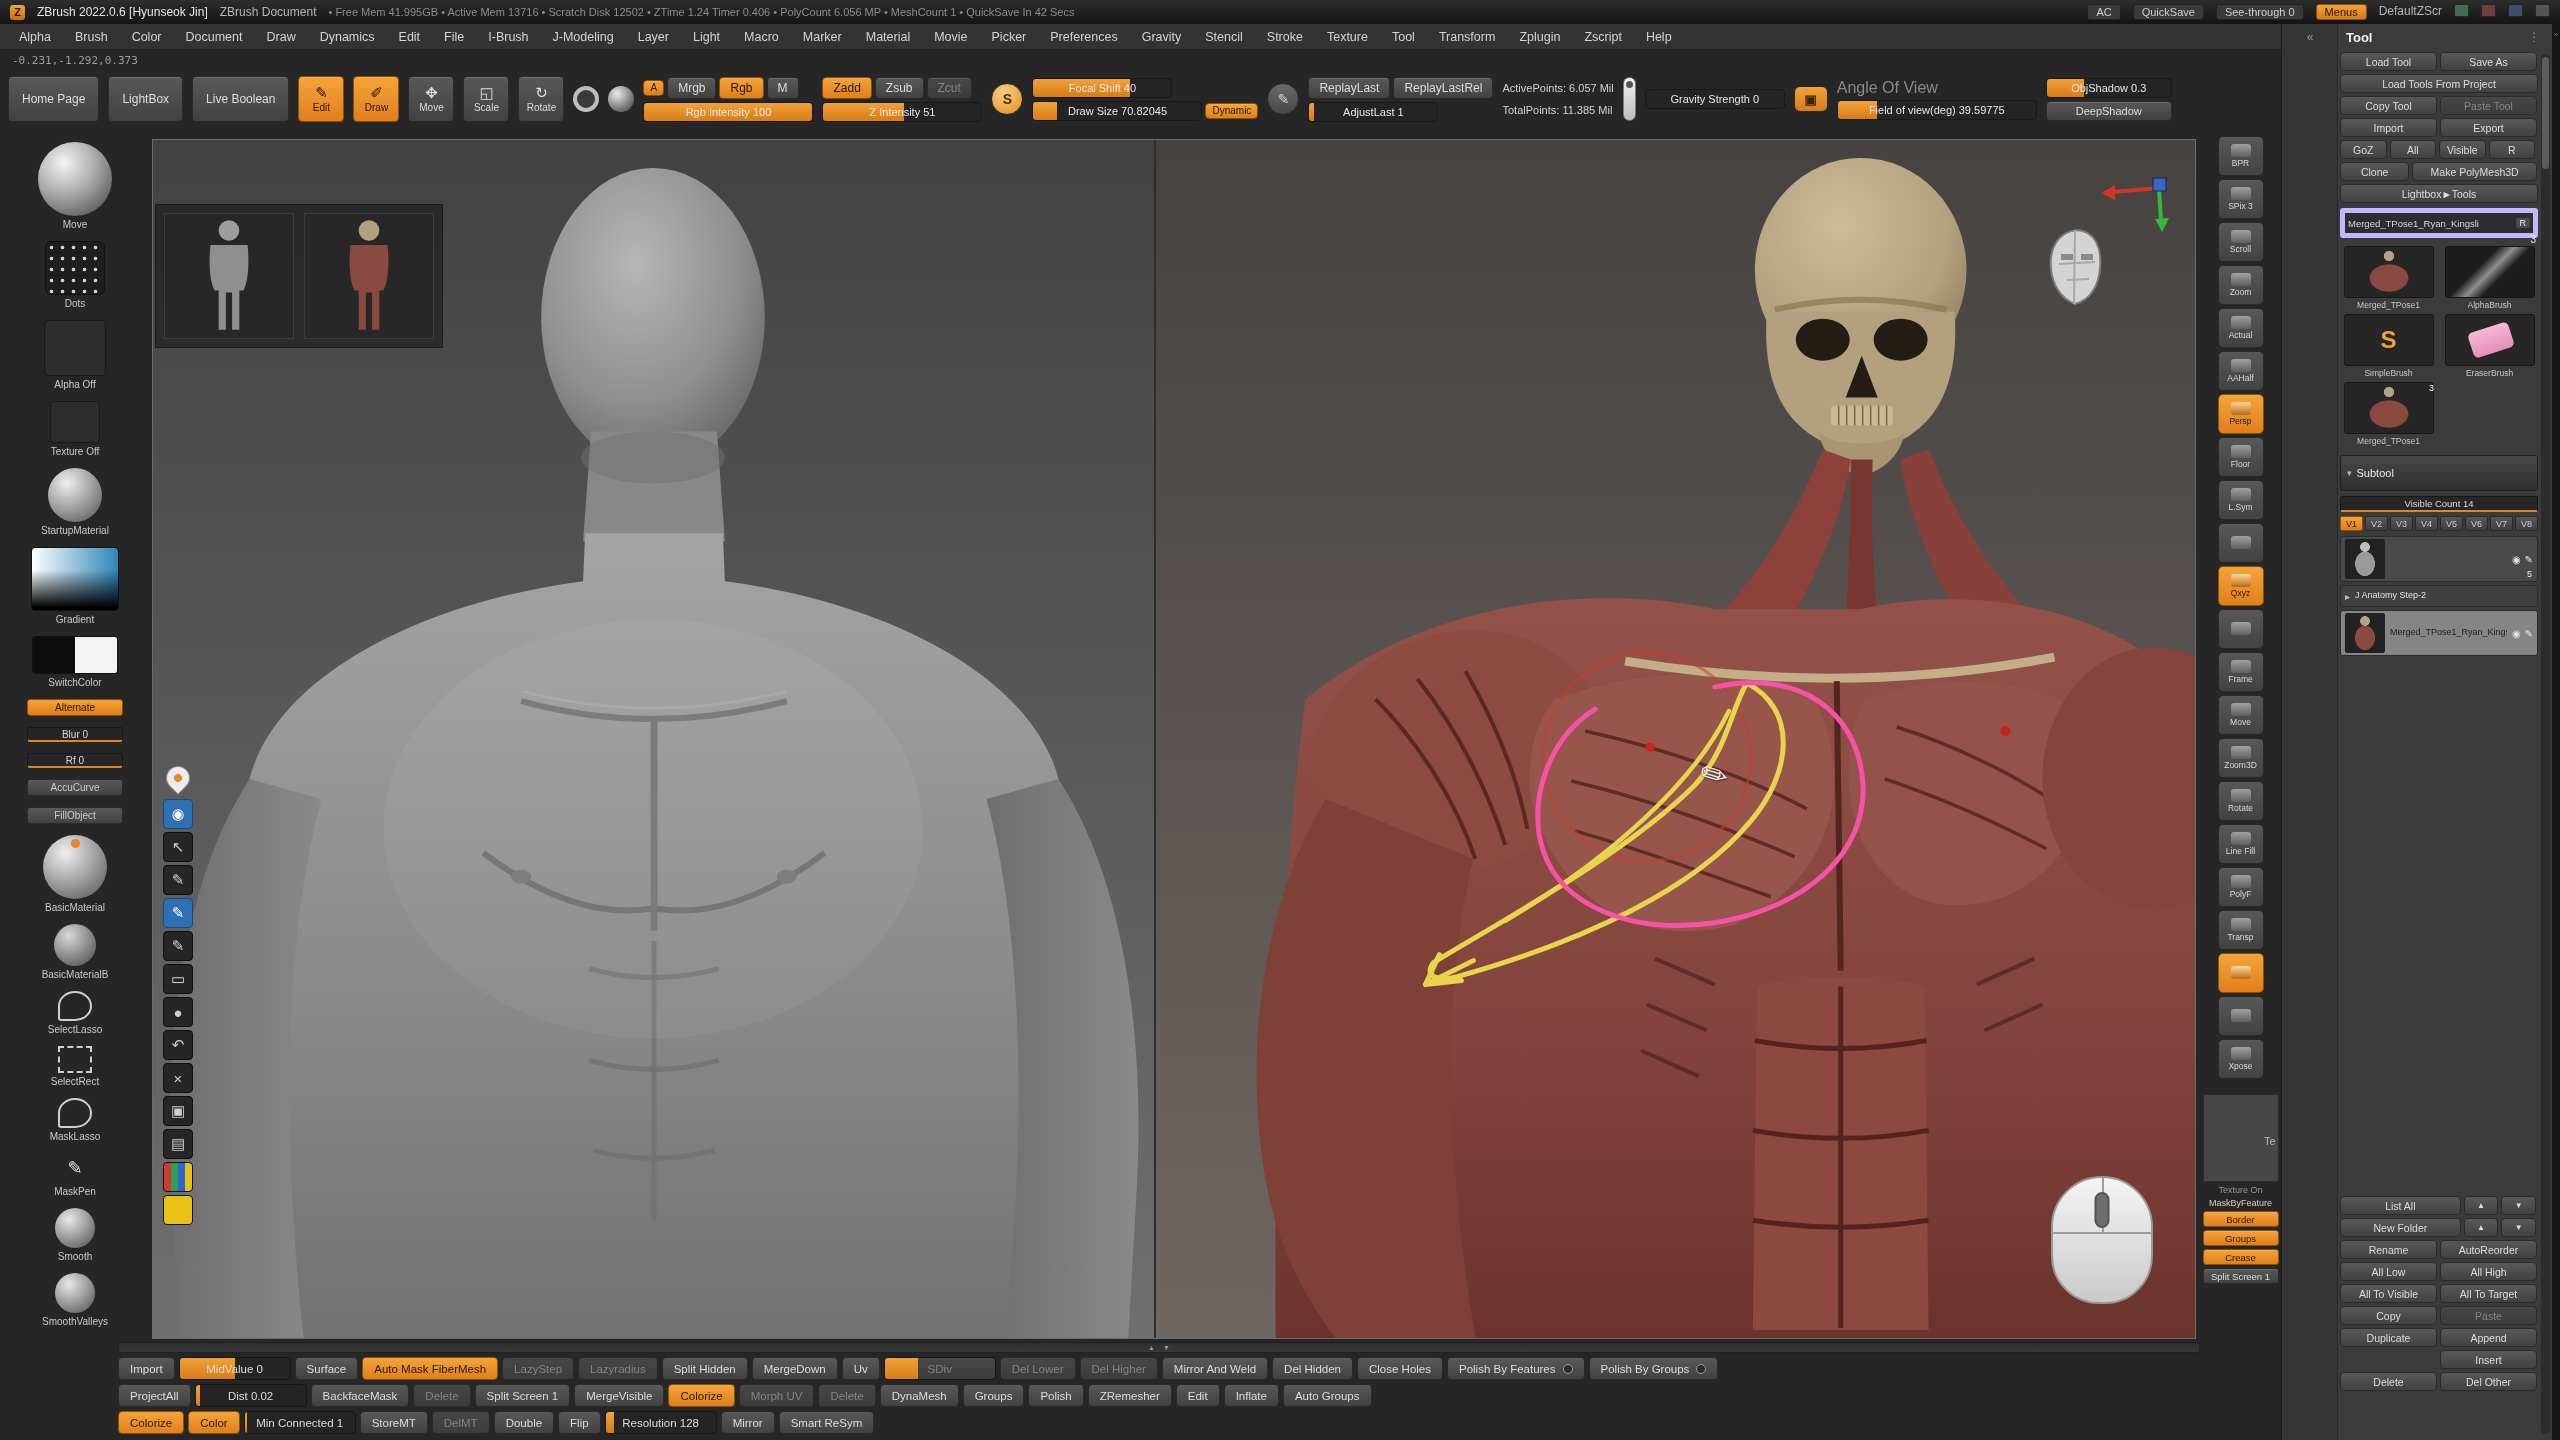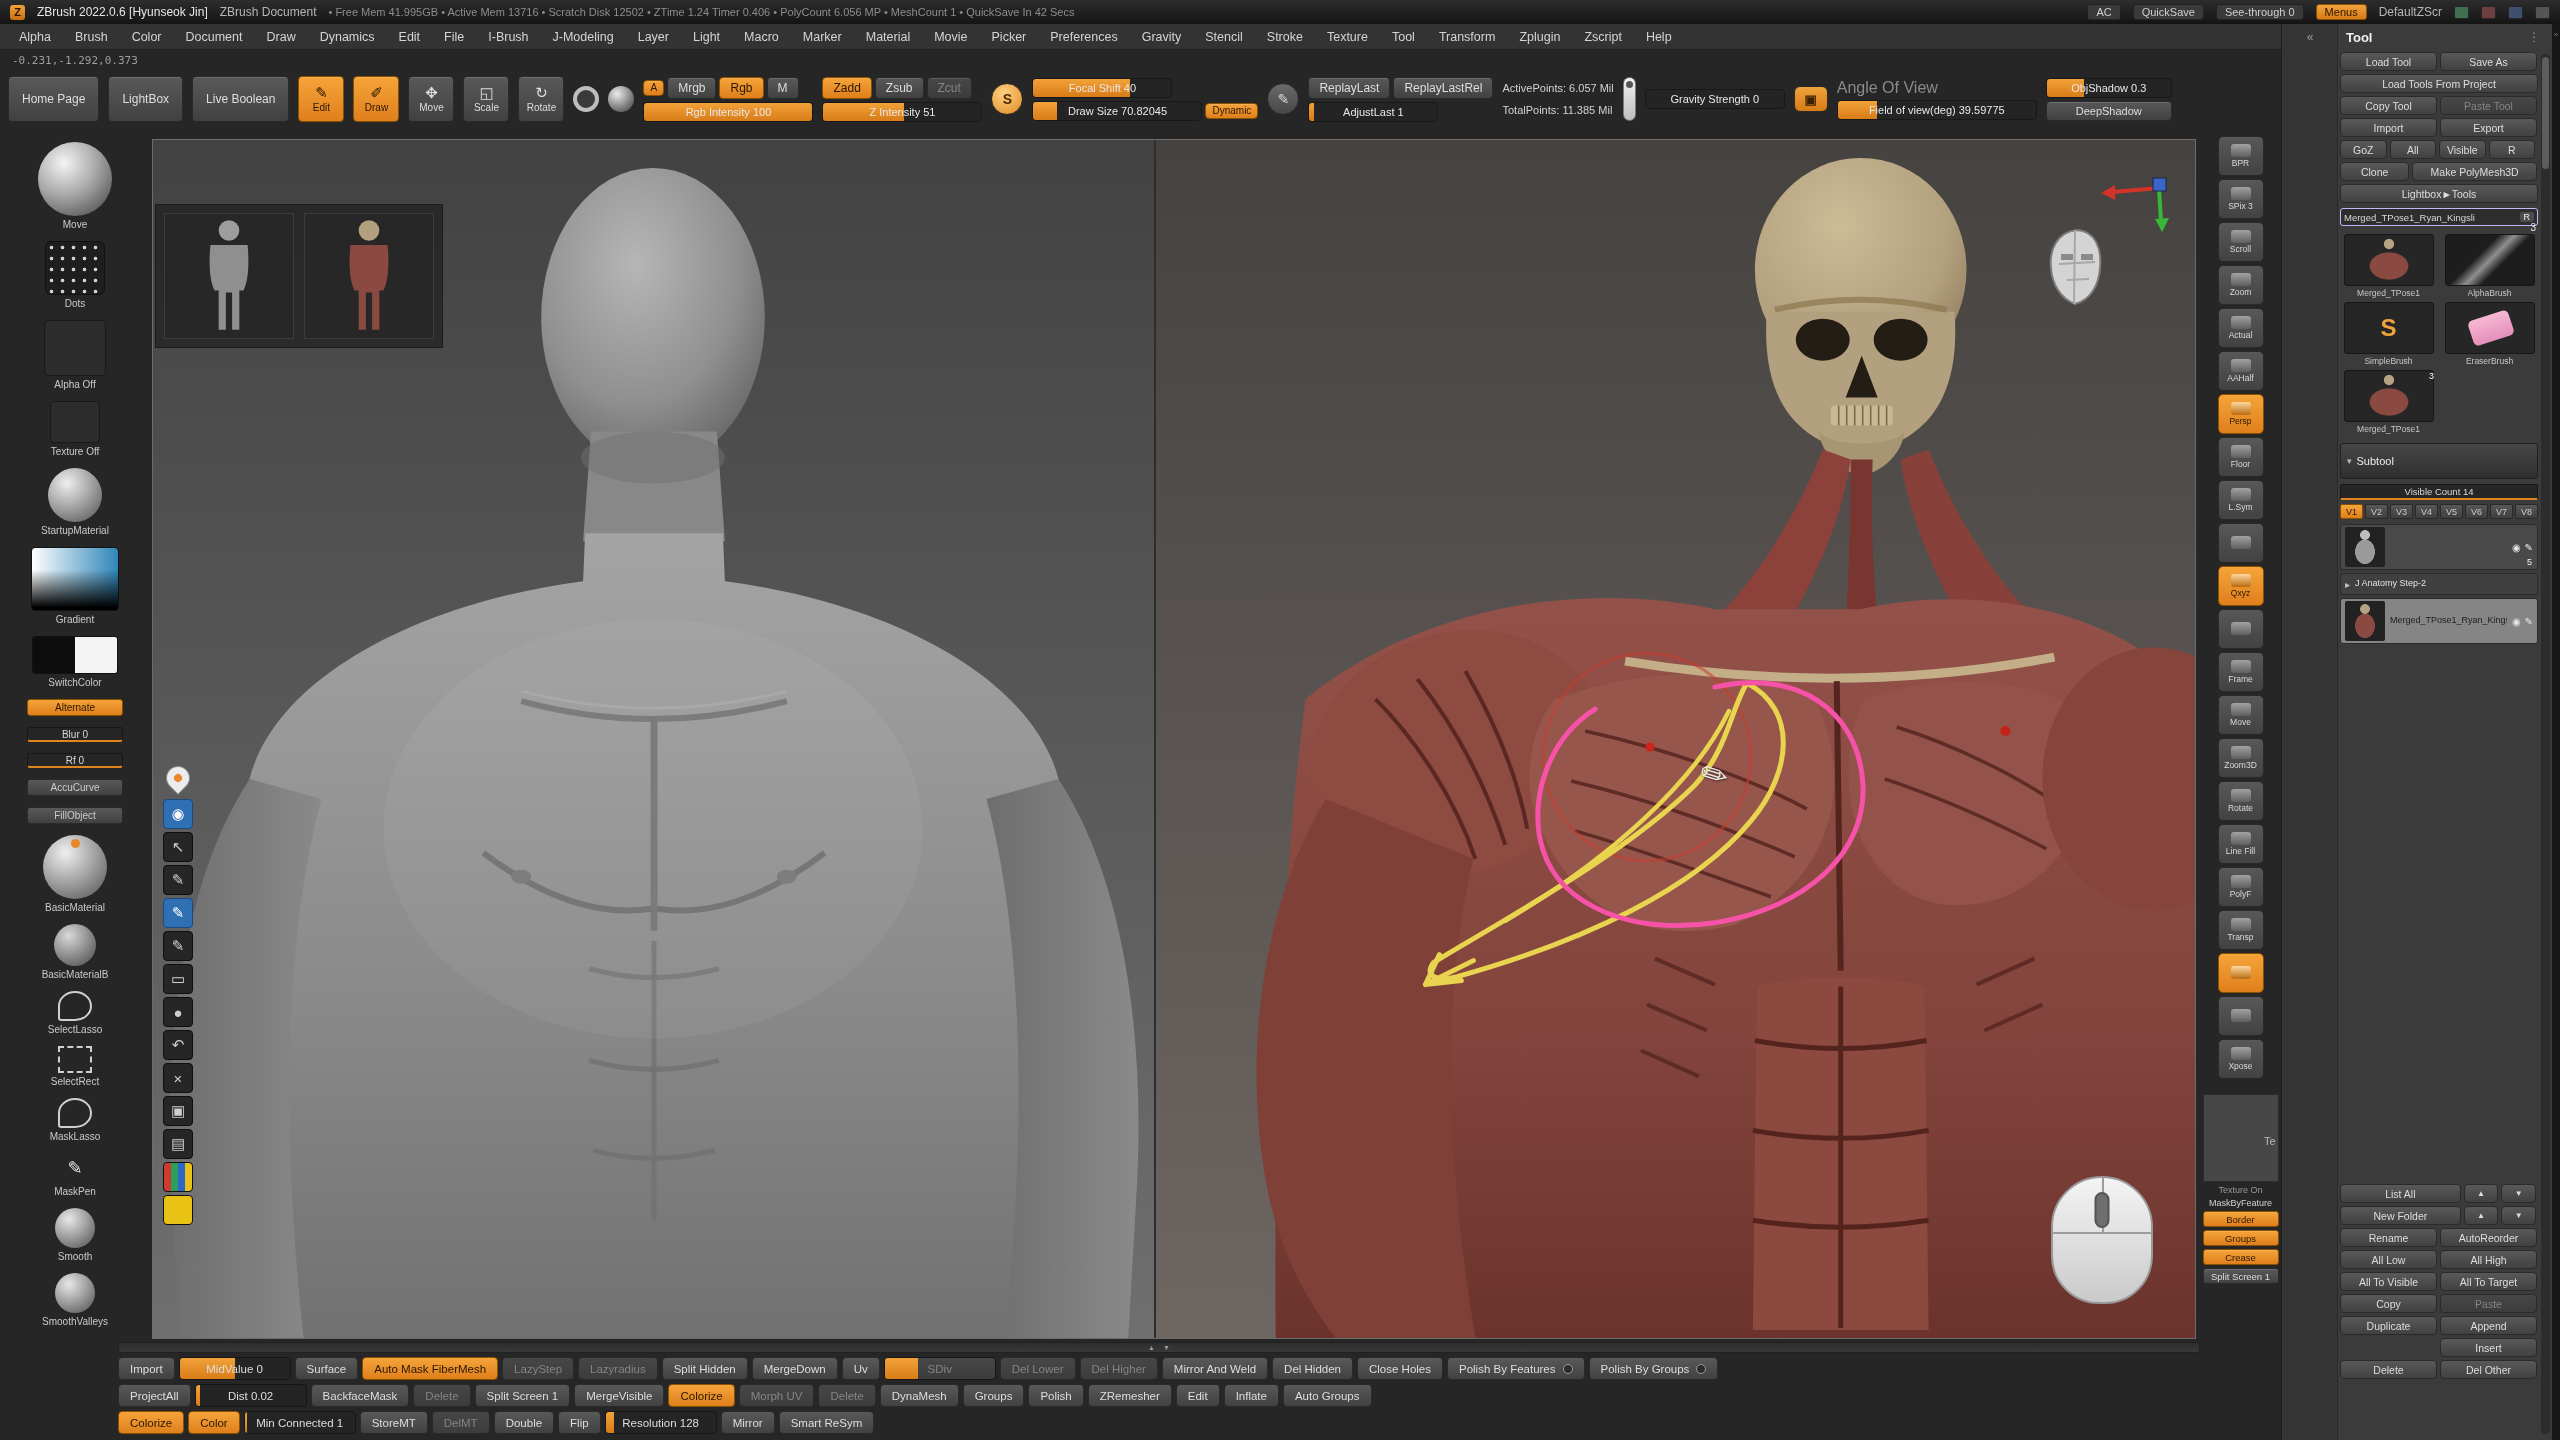--- a/index.html
+++ b/index.html
@@ -16,21 +16,21 @@
     overflow:hidden;color:#e8e8e8;font-size:11px;display:flex;align-items:center;justify-content:center}
   .slider .fill{position:absolute;left:0;top:0;bottom:0;background:linear-gradient(#f2a239,#d87c18)}
   .slider span{position:relative;z-index:1;white-space:nowrap}
   
   #titlebar{position:absolute;left:0;top:0;right:0;height:24px;background:linear-gradient(#2d2d2d,#141414);
     display:flex;align-items:center;gap:12px;padding:0 10px;font-size:12px;color:#b6b6b6;z-index:60}
   #titlebar .logo{width:15px;height:15px;border-radius:3px;background:linear-gradient(#f0a23c,#c86f12);
     color:#2a1600;font-weight:bold;font-size:11px;display:flex;align-items:center;justify-content:center}
   #titlebar .app{color:#e6e6e6}
   #titlebar .stats{color:#8d8d8d;font-size:11px}
-  .tb-right{margin-left:auto;display:flex;align-items:center;gap:12px}
+  .tb-right{margin-left:auto;display:flex;align-items:flex-start;gap:12px}
   .chip{background:#3a3a3a;border:1px solid #222;border-radius:3px;padding:1px 8px;font-size:11px;color:#cfcfcf}
   .chip.orange{background:linear-gradient(#f0a23c,#d87c18);color:#2a1600;border-color:#8a5200}
   .tb-ico{width:15px;height:13px;border:1px solid #262626;border-radius:2px;display:inline-block}
   
   #menubar{position:absolute;left:0;top:24px;width:2281px;height:26px;background:#333;
     border-bottom:1px solid #212121;display:flex;align-items:center;padding:0 8px;gap:2px}
   .menu-item{padding:3px 11px;font-size:12.5px;color:#d4d4d4;border-radius:3px;cursor:default}
   #coords{position:absolute;left:12px;top:54px;font-size:11px;color:#9d9d9d;font-family:"DejaVu Sans Mono",monospace}
   
   #topshelf{position:absolute;left:8px;top:70px;width:2268px;height:58px;display:flex;align-items:center;gap:9px}
@@ -162,21 +162,21 @@
   .tp-btn{height:19px;font-size:10.5px;display:inline-flex;align-items:center;justify-content:center;
     background:linear-gradient(#595959,#414141);border:1px solid #2a2a2a;border-radius:4px;color:#dedede;
     white-space:nowrap;overflow:hidden}
   .tp-btn[data-w="f"]{flex-basis:100%}
   .tp-btn[data-w="h"]{flex-basis:calc(50% - 2px)}
   .tp-btn[data-w="q"]{flex-basis:calc(25% - 3px)}
   .tp-btn[data-w="s"]{flex-basis:calc(36% - 2px)}
   .tp-btn[data-w="b"]{flex-basis:calc(64% - 2px)}
   .tp-btn[data-w="w"]{flex-basis:calc(62% - 2px)}
   .tp-btn[data-w="i"]{flex-basis:calc(19% - 3px);font-size:8px}
-  .tp-current{margin-top:5px;height:18px;background:#2d2d2d;border:1px solid #c4b5fd;border-radius:3px;
+  .tp-current{margin-top:5px;height:30px;background:#2d2d2d;border:5px solid #c4b5fd;border-radius:3px;
     display:flex;align-items:center;font-size:9.5px;color:#d8d8d8;padding:0 3px}
   .tp-current .tag{margin-left:auto;background:#4c4c4c;border-radius:2px;padding:0 4px;font-size:9px;color:#eee}
   .tp-grid{display:grid;grid-template-columns:1fr 1fr;gap:4px;margin-top:8px;position:relative}
   .tp-gridbadge{position:absolute;right:2px;top:-12px;font-size:10px;color:#e8e8e8}
   .tp-item{display:flex;flex-direction:column;align-items:center;gap:2px;position:relative}
   .tp-thumb{width:90px;height:52px;background:#262626;border:1px solid #161616;border-radius:3px;position:relative}
   .tp-item[data-kind="figure"] .tp-thumb{background:
     radial-gradient(circle at 50% 18%,#b5a282 0 8%,rgba(0,0,0,0) 9%),
     radial-gradient(ellipse at 50% 62%,#8a4a42 0 30%,rgba(0,0,0,0) 32%),#262626}
   .tp-item[data-kind="alpha"] .tp-thumb{background:linear-gradient(135deg,#1d1d1d 38%,#8f8f8f 50%,#1d1d1d 62%)}

